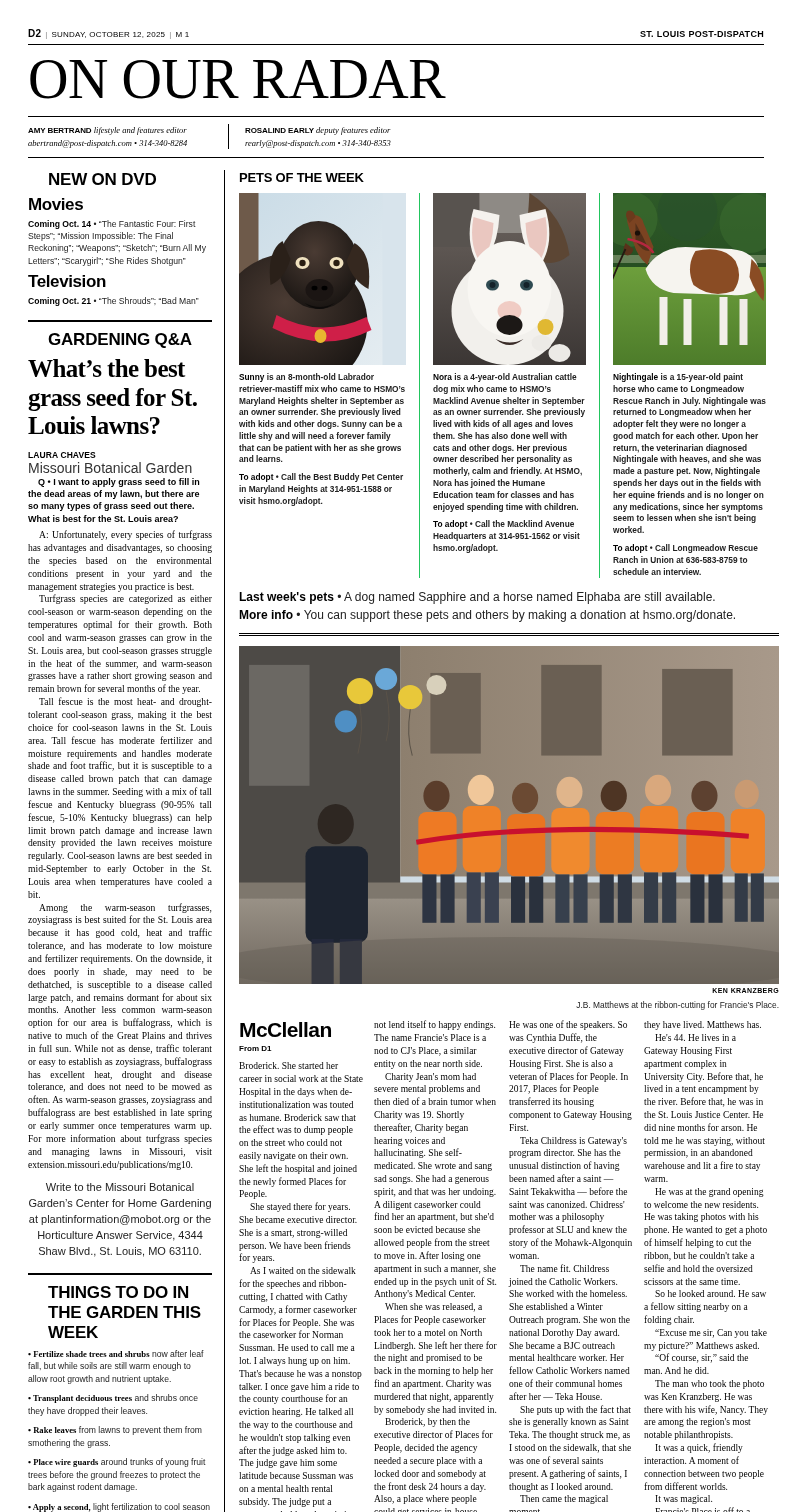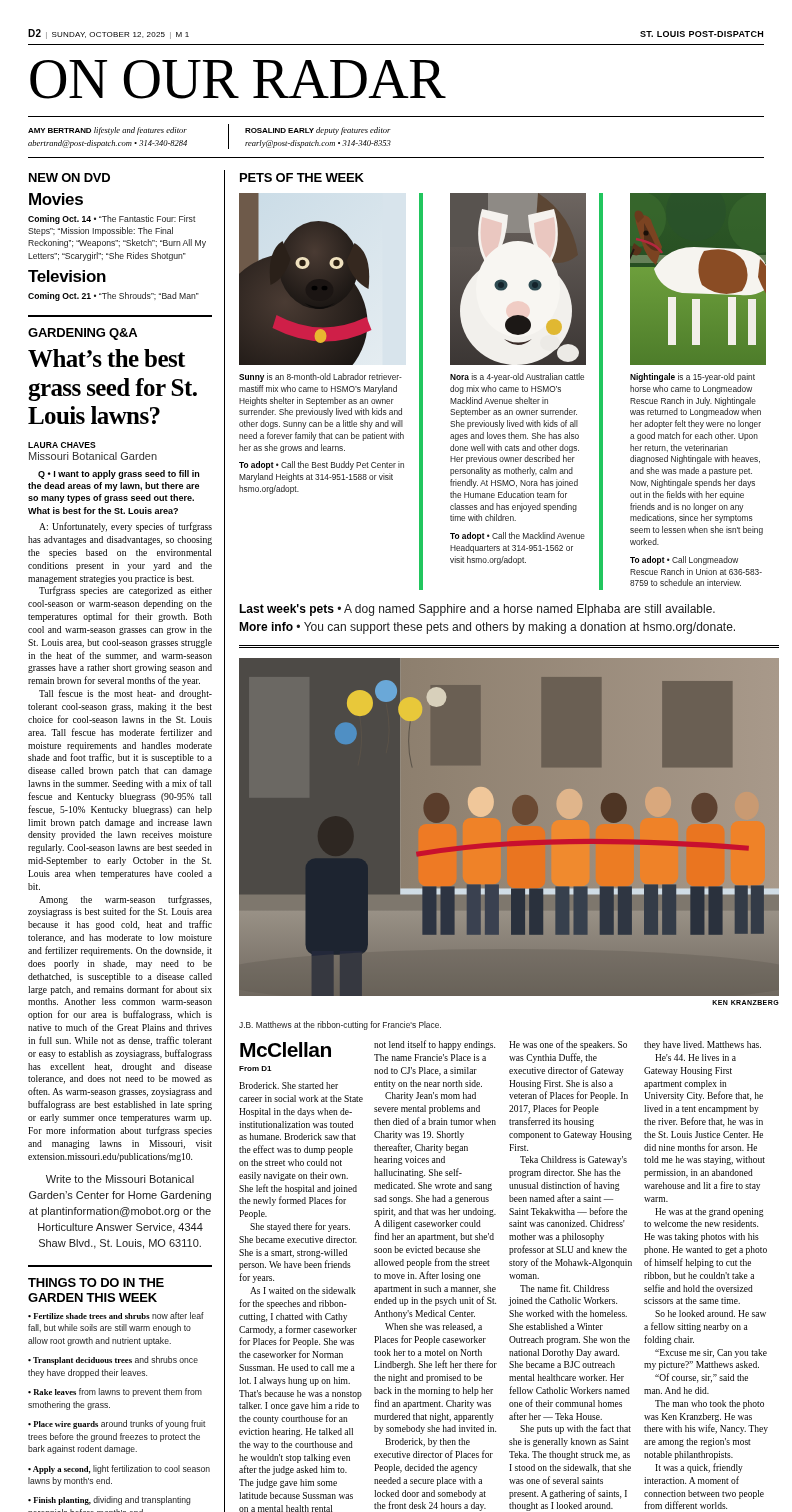--- a/index.html
+++ b/index.html
@@ -82,24 +82,25 @@
     padding-right: 12px;
     border-right: 1px solid #000;
   }
   .col-main {
     flex: 1 1 auto;
     padding-left: 14px;
   }
 
   
   .kicker {
-    font-size: 13px;
+    font-size: 17px;
     font-weight: 700;
     letter-spacing: -0.2px;
     margin-bottom: 5px;
+    margin-left: 20px;
   }
   .subhed {
     font-size: 17px;
     font-weight: 700;
     letter-spacing: -0.4px;
     margin: 5px 0 3px;
   }
   .rail-p {
     font-size: 8.6px;
     line-height: 1.42;
@@ -116,23 +117,22 @@
     line-height: 1.14;
     letter-spacing: -0.6px;
     margin: 3px 0 9px;
   }
   .byline {
     font-size: 8.5px;
     font-weight: 700;
     letter-spacing: 0.1px;
   }
   .byline-org {
-    font-size: 11px;
+    font-size: 14px;
     color: #333;
-    margin-bottom: 6px;
   }
   .q-para {
     font-size: 9px;
     font-weight: 700;
     line-height: 1.38;
     text-indent: 10px;
     margin-bottom: 4px;
   }
   .serif-p {
     font-family: "Liberation Serif", serif;
@@ -159,22 +159,22 @@
   .bullet-p b { color: #000; font-family: Liberation Serif, serif; }
 
   
   .pets-hed {
     font-size: 13px;
     font-weight: 700;
     letter-spacing: -0.2px;
     margin-bottom: 8px;
   }
   .pets-row { display: flex; gap: 0; }
-  .pet-col { width: 180px; flex: 0 0 180px; padding-right: 13px; }
-  .pet-col + .pet-col { border-left: 4px solid #22c55e; padding-left: 27px; }
+  .pet-col { width: 180px; flex: 0 0 180px; padding-right: 13px; font-weight: bold; }
+  .pet-col + .pet-col { border-left: 1px solid #22c55e; padding-left: 13px; }
   .pet-photo {
     width: 100%;
     height: 172px;
     margin-bottom: 7px;
     position: relative;
     overflow: hidden;
   }
   .pet-text {
     font-size: 8.3px;
     line-height: 1.42;
@@ -209,22 +209,23 @@
   .credit {
     font-size: 7px;
     font-weight: 700;
     letter-spacing: 0.4px;
     text-align: right;
     margin-top: 3px;
   }
   .photo-caption {
     font-size: 8.4px;
     color: #222;
-    margin-top: 14px;
+    margin-top: 6px;
     margin-bottom: 9px;
+    text-align: right;
   }
 
   
   .mcc-grid { display: flex; }
   .mcc-col { width: 135px; flex: 0 0 135px; padding-right: 11px; }
   .mcc-col + .mcc-col { padding-left: 0; }
   .mcc-name {
     font-size: 21px;
     font-weight: 700;
     letter-spacing: -0.6px;

